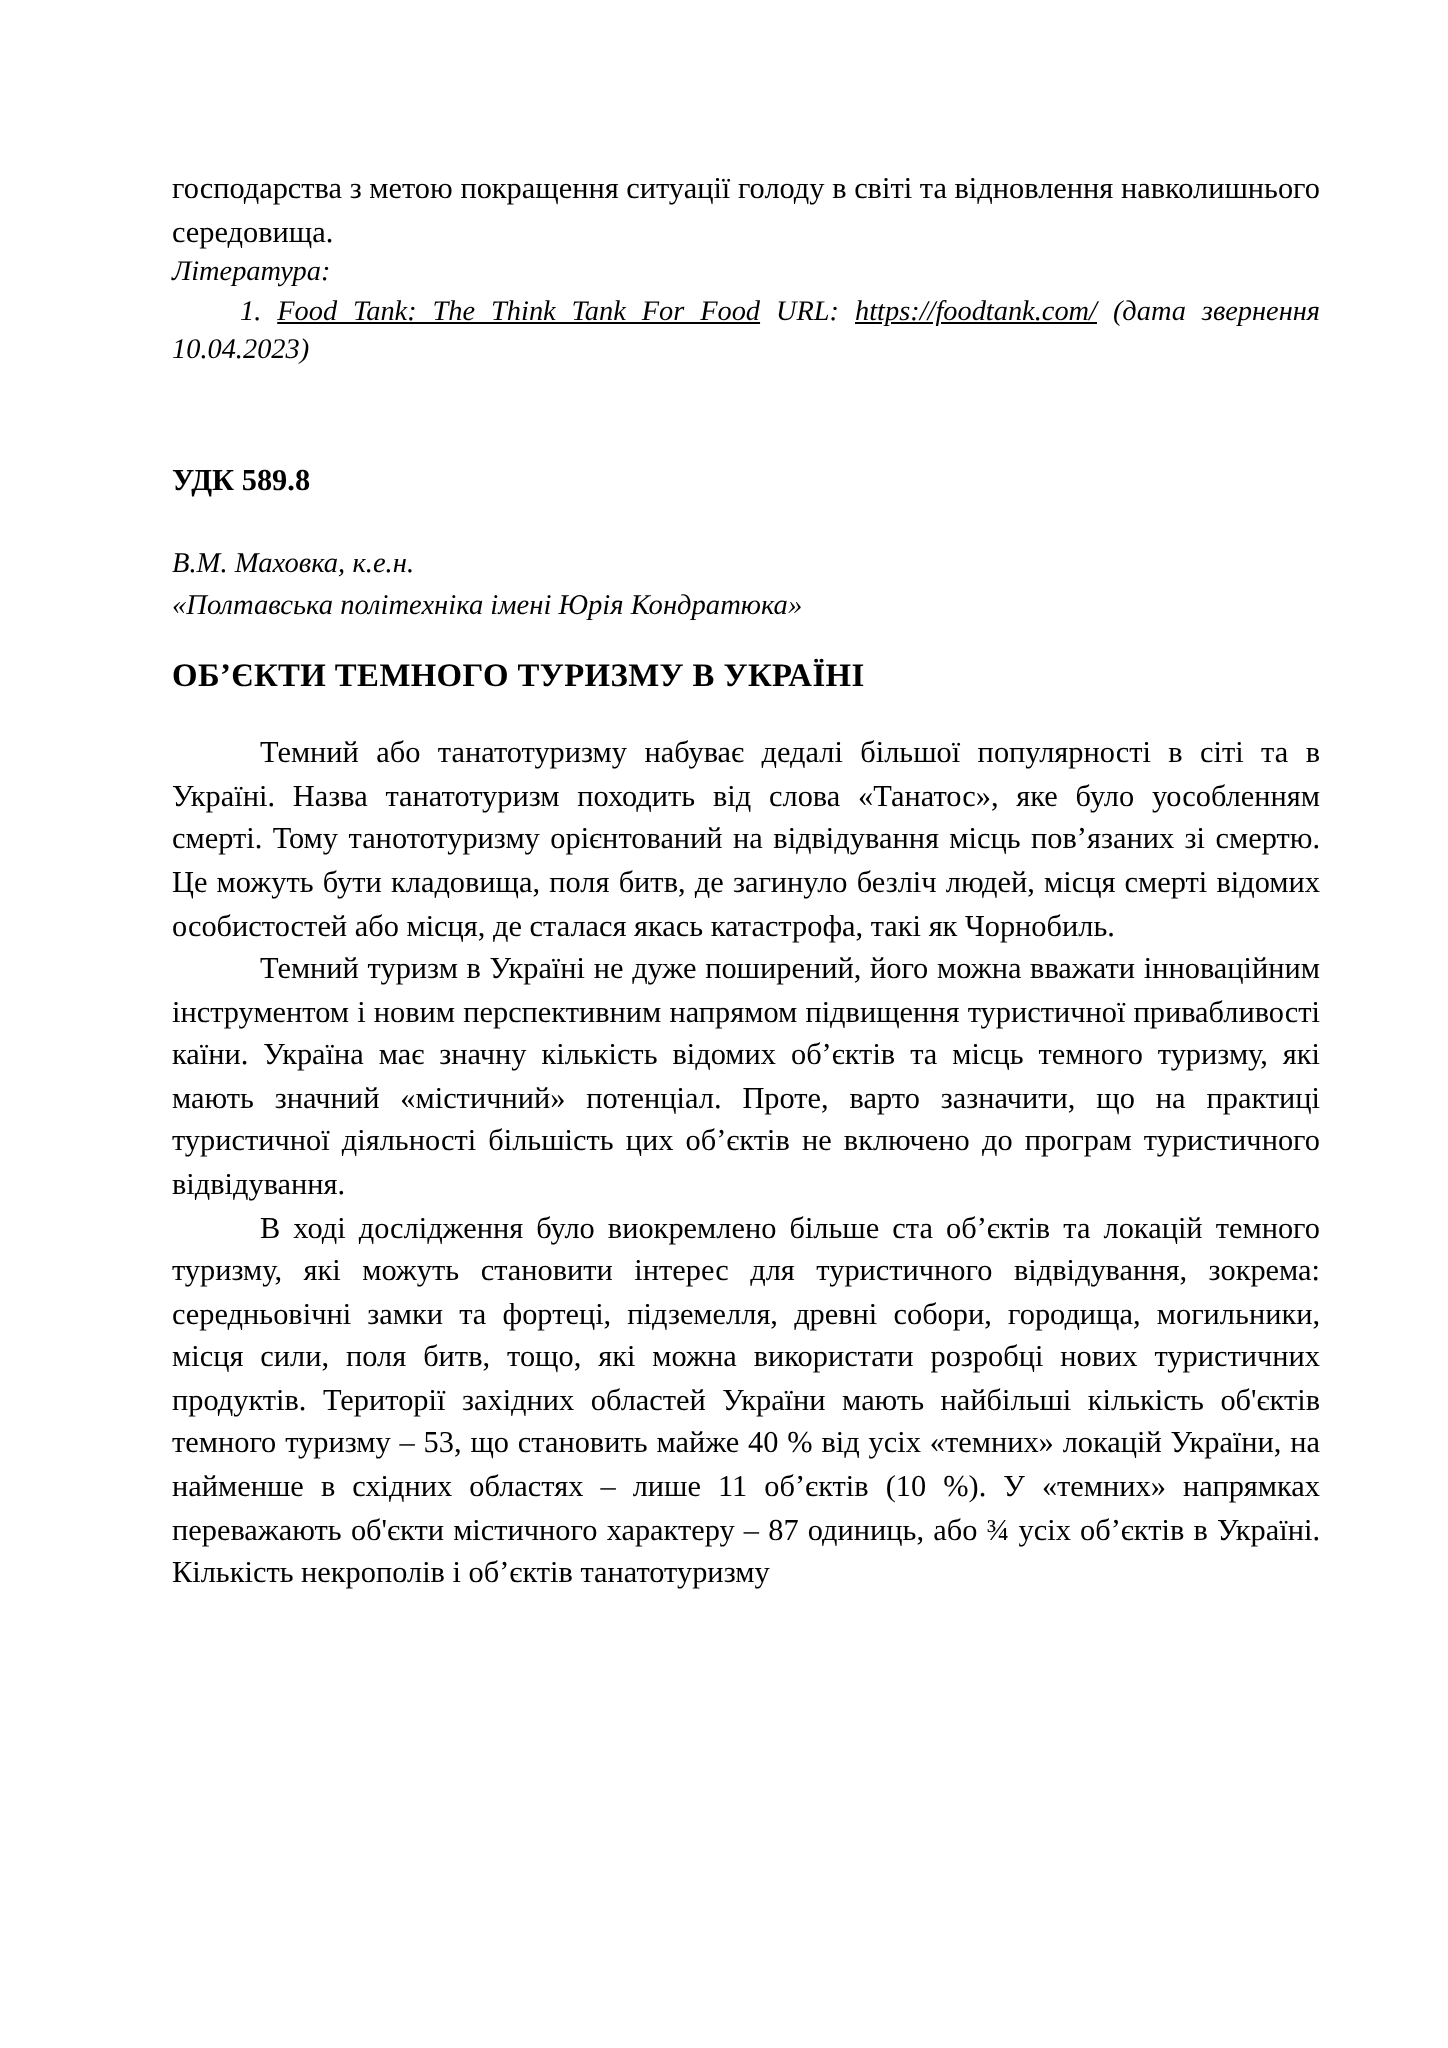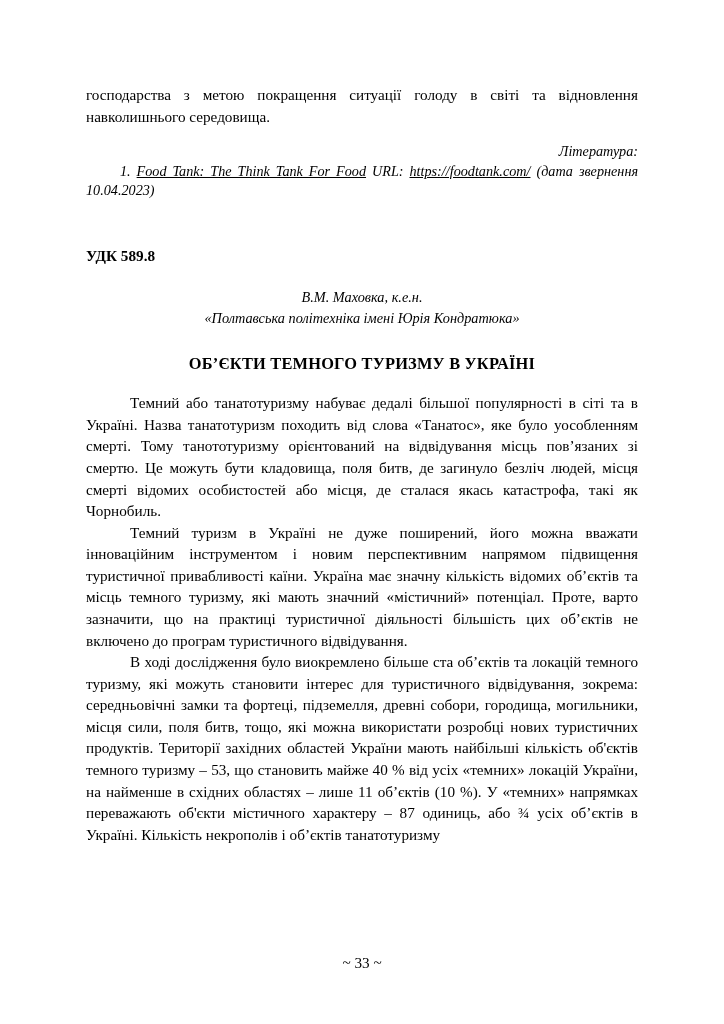--- a/index.html
+++ b/index.html
@@ -11,37 +11,37 @@
     height: 1024px;
     background: #ffffff;
     font-family: "Liberation Serif", serif;
     color: #000000;
   }
   .page {
     position: relative;
     width: 724px;
     height: 1024px;
     box-sizing: border-box;
-    padding: 84px 86px 0 86px;
+    padding: 84px 64px 0 86px;
   }
   .para {
     margin: 0;
     font-size: 15.2px;
     line-height: 1.42;
     text-align: justify;
     text-justify: inter-word;
   }
   .body-para {
     text-indent: 44px;
   }
   .ref-head {
-    text-align: right;
+    text-align: left;
     font-style: italic;
     font-size: 14.2px;
-    margin-top: 16px;
+    margin-top: 1px;
     margin-bottom: 2px;
   }
   .ref-list {
     font-size: 14.2px;
     font-style: italic;
     line-height: 1.36;
     text-align: justify;
   }
   .ref-item {
     text-indent: 34px;
@@ -51,31 +51,31 @@
     text-decoration: underline;
     margin-top: 12px;
   }
   .udk {
     font-weight: bold;
     font-size: 15.2px;
     margin-top: 46px;
     margin-bottom: 0;
   }
   .author-block {
-    text-align: center;
+    text-align: left;
     font-style: italic;
     font-size: 14.3px;
     line-height: 1.45;
     margin-top: 22px;
   }
   .title {
-    text-align: center;
+    text-align: left;
     font-weight: bold;
     font-size: 16.4px;
-    margin-top: 26px;
+    margin-top: 15px;
     margin-bottom: 18px;
     letter-spacing: 0.2px;
   }
   .footer {
     position: absolute;
     left: 0;
     right: 0;
     bottom: 52px;
     text-align: center;
     font-size: 15.2px;
@@ -106,14 +106,13 @@
     <div>В.М. Маховка, к.е.н.</div>
     <div>«Полтавська політехніка імені Юрія Кондратюка»</div>
   </div>
 
   <h1 class="title">ОБ’ЄКТИ ТЕМНОГО ТУРИЗМУ В УКРАЇНІ</h1>
 
   <p class="para body-para">Темний або танатотуризму набуває дедалі більшої популярності в сіті та в Україні. Назва танатотуризм походить від слова «Танатос», яке було уособленням смерті. Тому танототуризму орієнтований на відвідування місць пов’язаних зі смертю. Це можуть бути кладовища, поля битв, де загинуло безліч людей, місця смерті відомих особистостей або місця, де сталася якась катастрофа, такі як Чорнобиль.</p>
   <p class="para body-para">Темний туризм в Україні не дуже поширений, його можна вважати інноваційним інструментом і новим перспективним напрямом підвищення туристичної привабливості каїни. Україна має значну кількість відомих об’єктів та місць темного туризму, які мають значний «містичний» потенціал. Проте, варто зазначити, що на практиці туристичної діяльності більшість цих об’єктів не включено до програм туристичного відвідування.</p>
   <p class="para body-para">В ході дослідження було виокремлено більше ста об’єктів та локацій темного туризму, які можуть становити інтерес для туристичного відвідування, зокрема: середньовічні замки та фортеці, підземелля, древні собори, городища, могильники, місця сили, поля битв, тощо, які можна використати розробці нових туристичних продуктів. Території західних областей України мають найбільші кількість об'єктів темного туризму – 53, що становить майже 40 % від усіх «темних» локацій України, на найменше в східних областях – лише 11 об’єктів (10 %).  У «темних» напрямках переважають об'єкти містичного характеру – 87 одиниць, або ¾ усіх об’єктів в  Україні.  Кількість  некрополів  і  об’єктів  танатотуризму</p>
 
-  <div class="footer">~ 33 ~</div>
 </div>
 
 </body></html>

